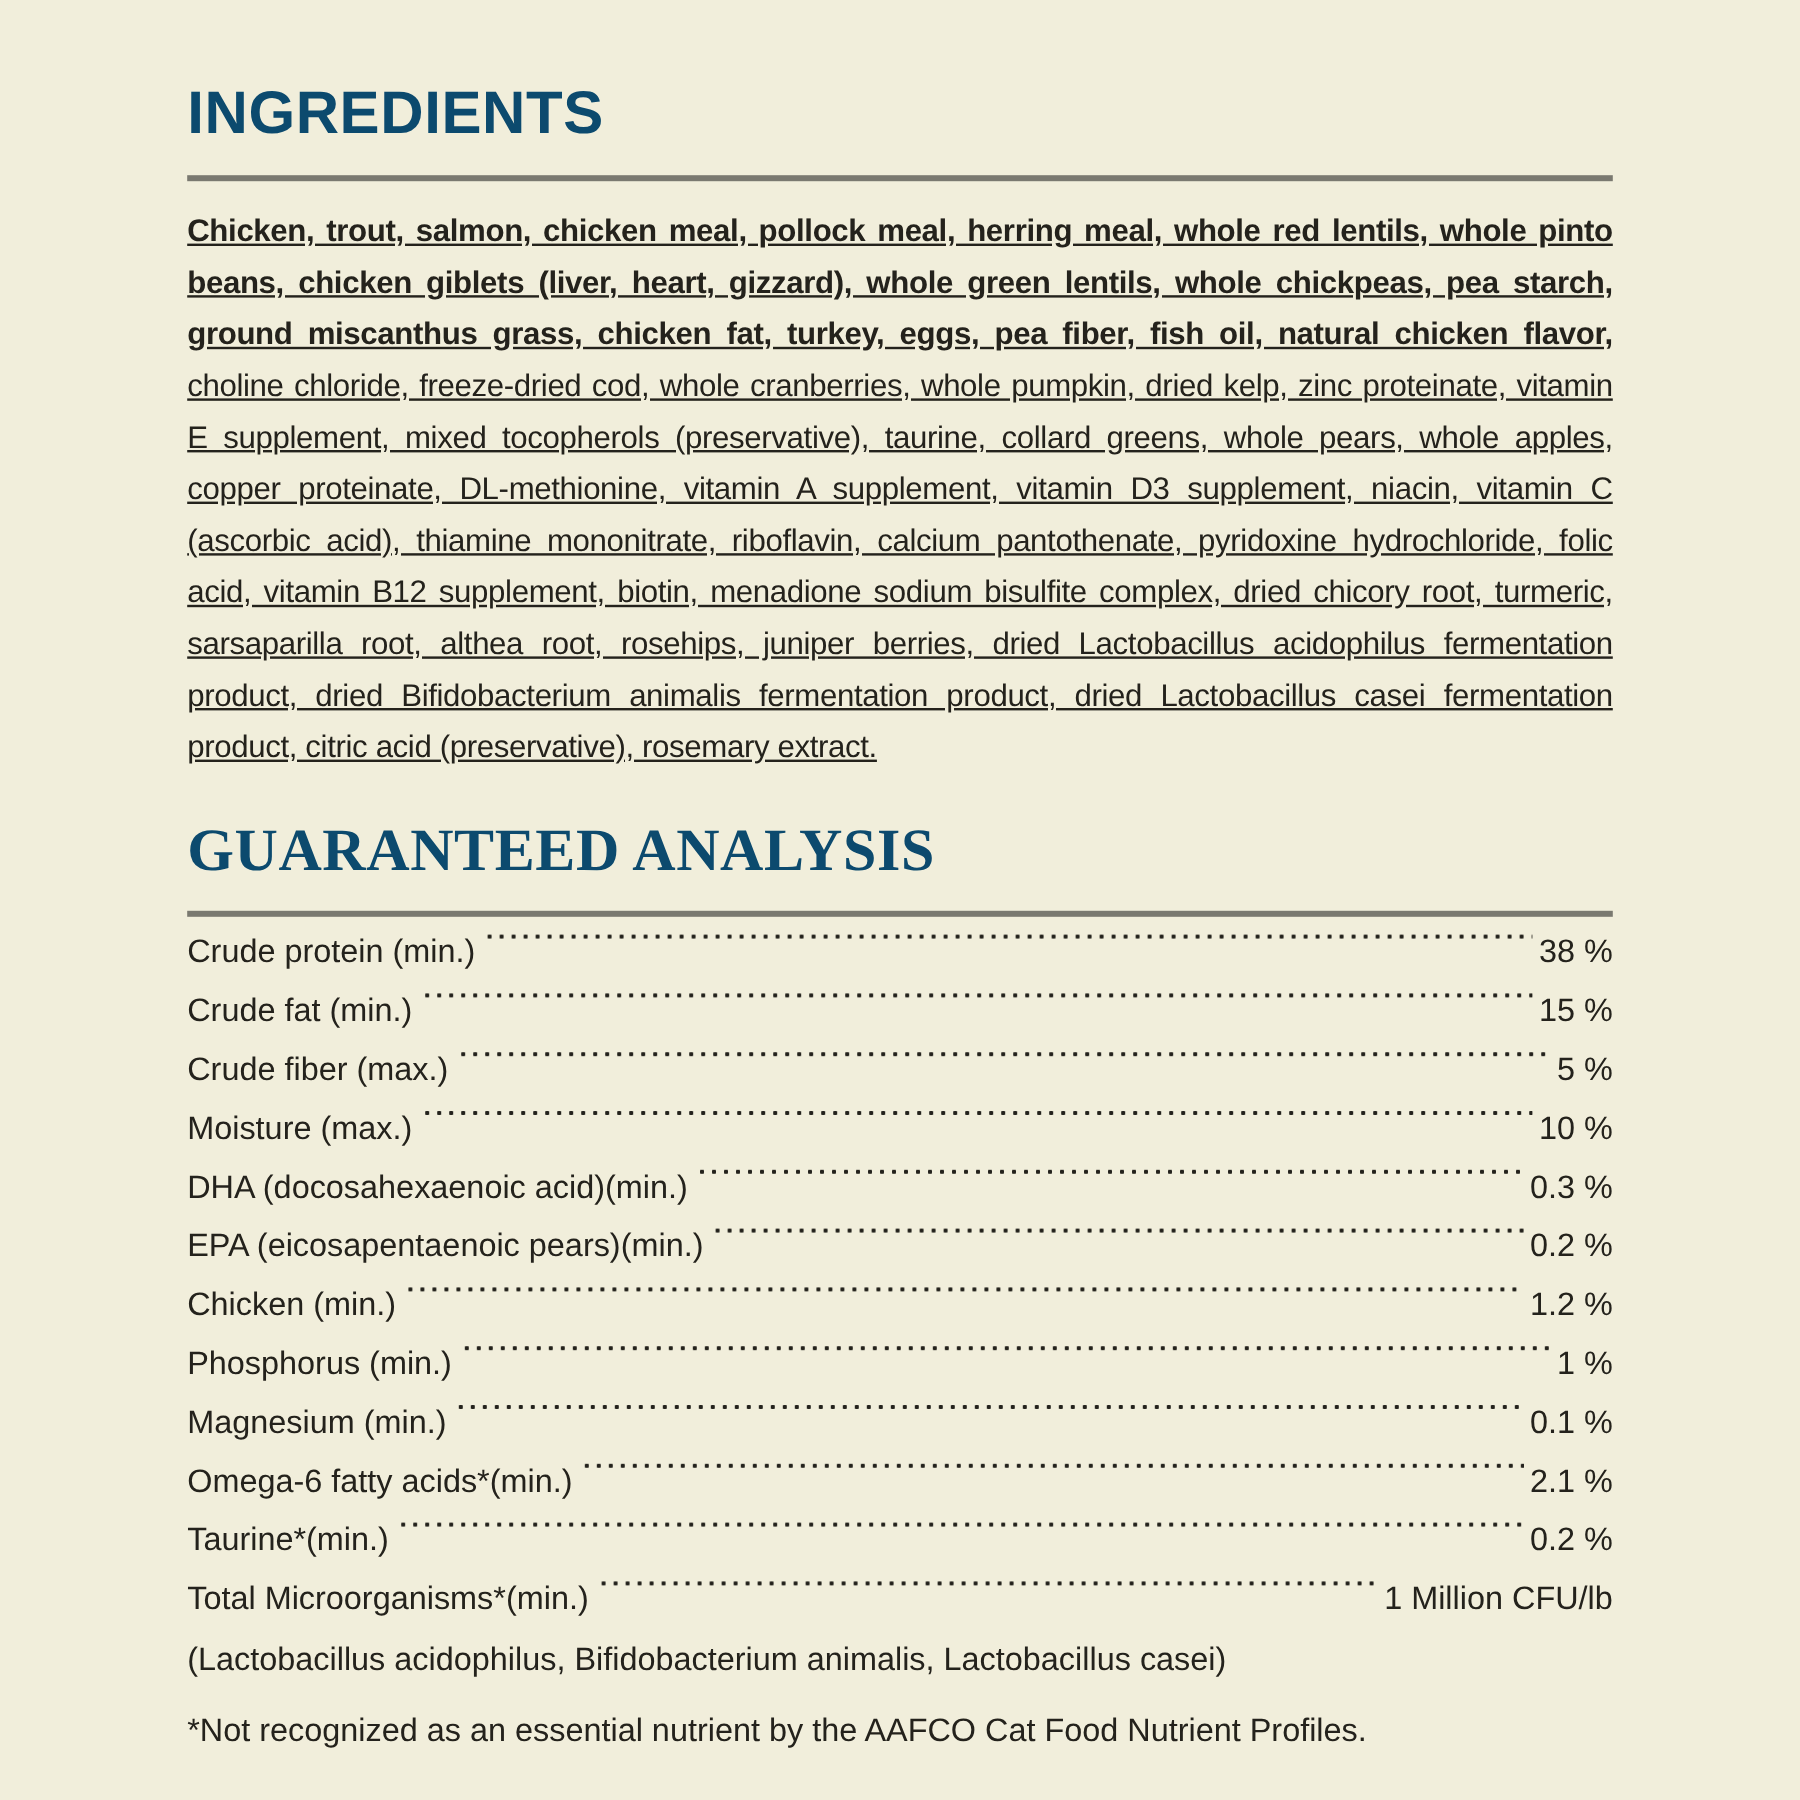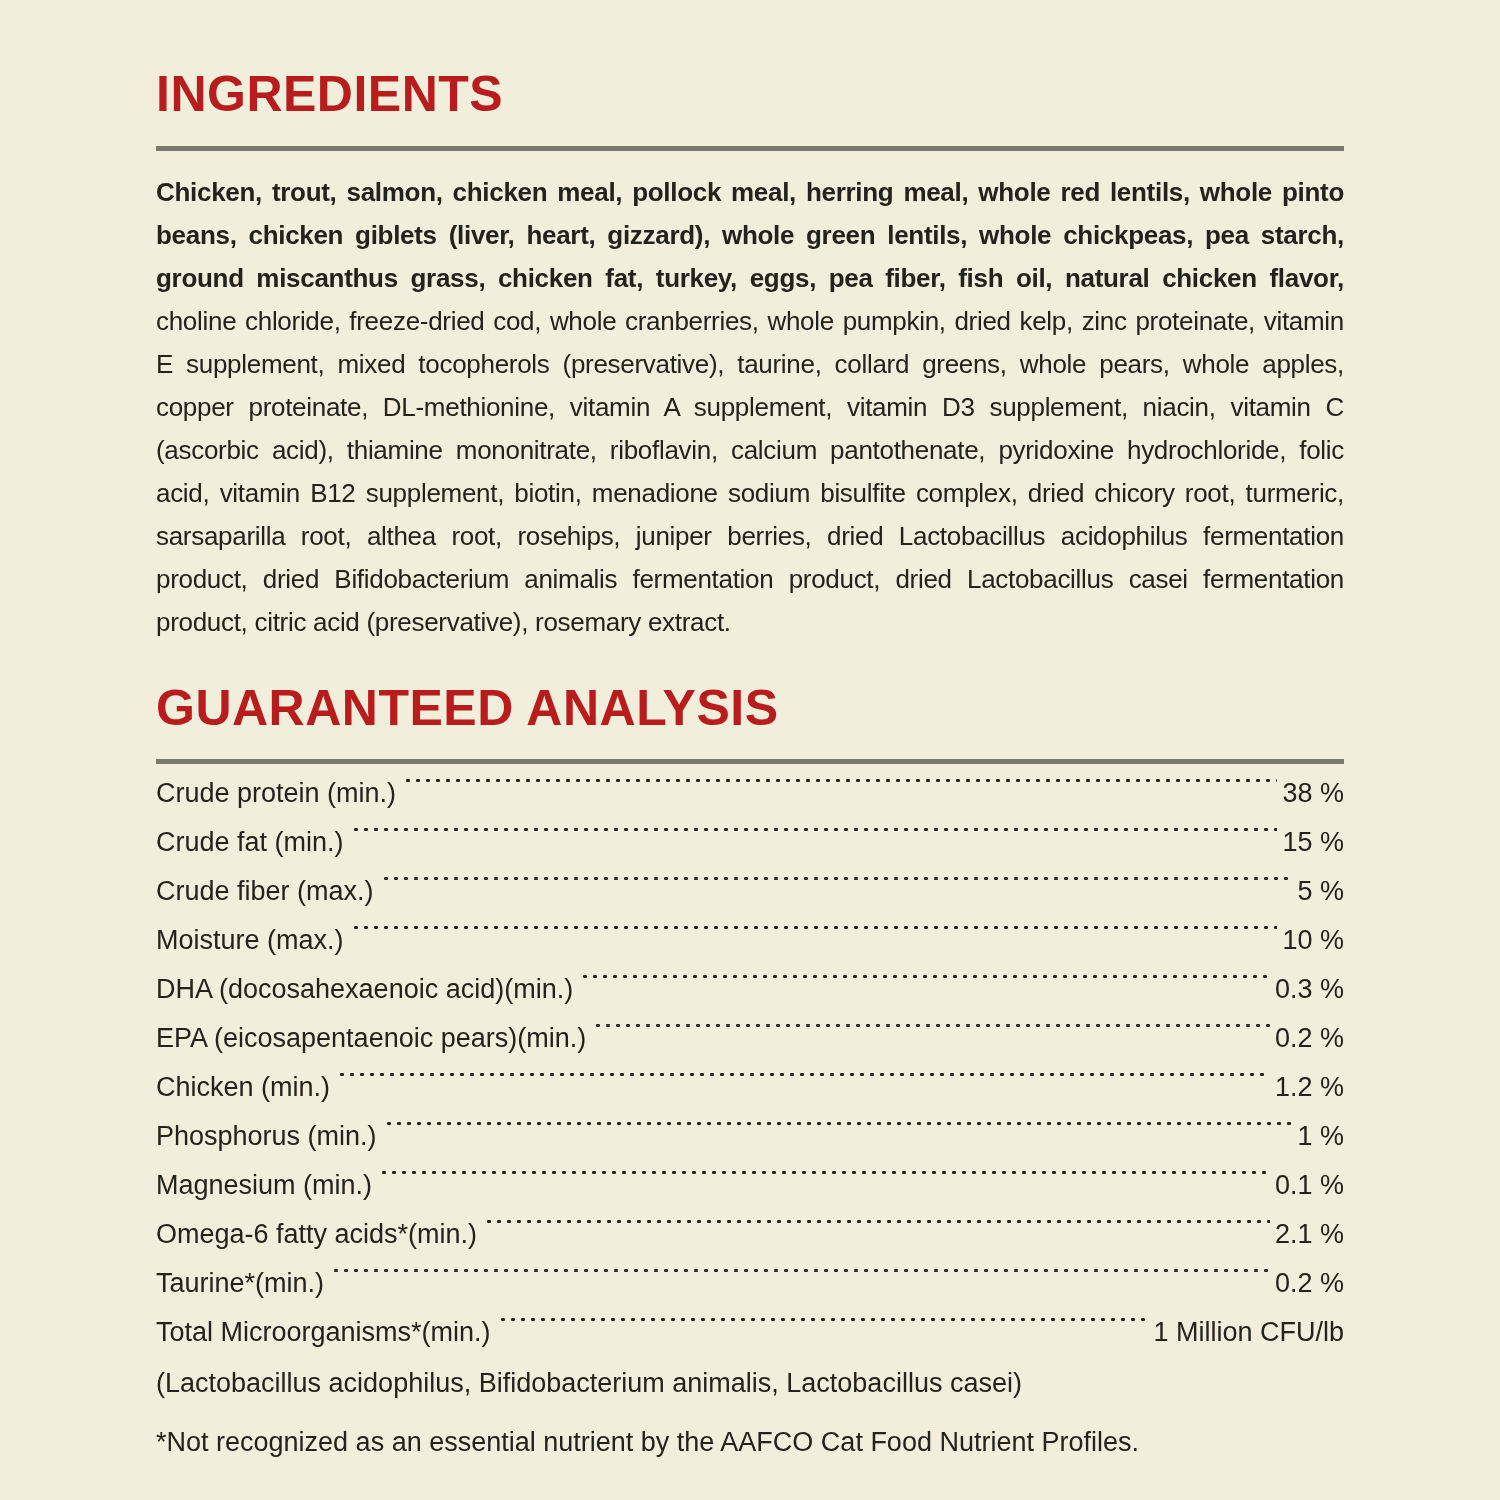--- a/index.html
+++ b/index.html
@@ -12,44 +12,46 @@
     background: #f1eedb;
     font-family: "Liberation Sans", sans-serif;
     color: #24221c;
     overflow: hidden;
   }
   .label-panel {
     padding: 68px 156px 0 156px;
   }
   .section-title {
     margin: 0;
-    color: #b91c1c;
+    color: #0c4a6e;
     font-size: 50px;
     line-height: 1.05;
     font-weight: bold;
     letter-spacing: 0.5px;
   }
   .divider {
     height: 5px;
     background: #7a7970;
     margin-top: 25px;
     border: none;
   }
   .ingredients-text {
     margin-top: 20px;
     font-size: 26px;
     line-height: 43px;
     letter-spacing: -0.3px;
     text-align: justify;
+    text-decoration: underline;
   }
   .ingredients-text .bold {
     font-weight: bold;
   }
   .ga-title {
     margin-top: 38px;
+    font-family: Liberation Serif, serif;
   }
   .ga-table {
     margin-top: 14px;
   }
   .ga-row {
     display: flex;
     height: 49px;
     font-size: 27px;
   }
   .ga-label, .ga-value {

